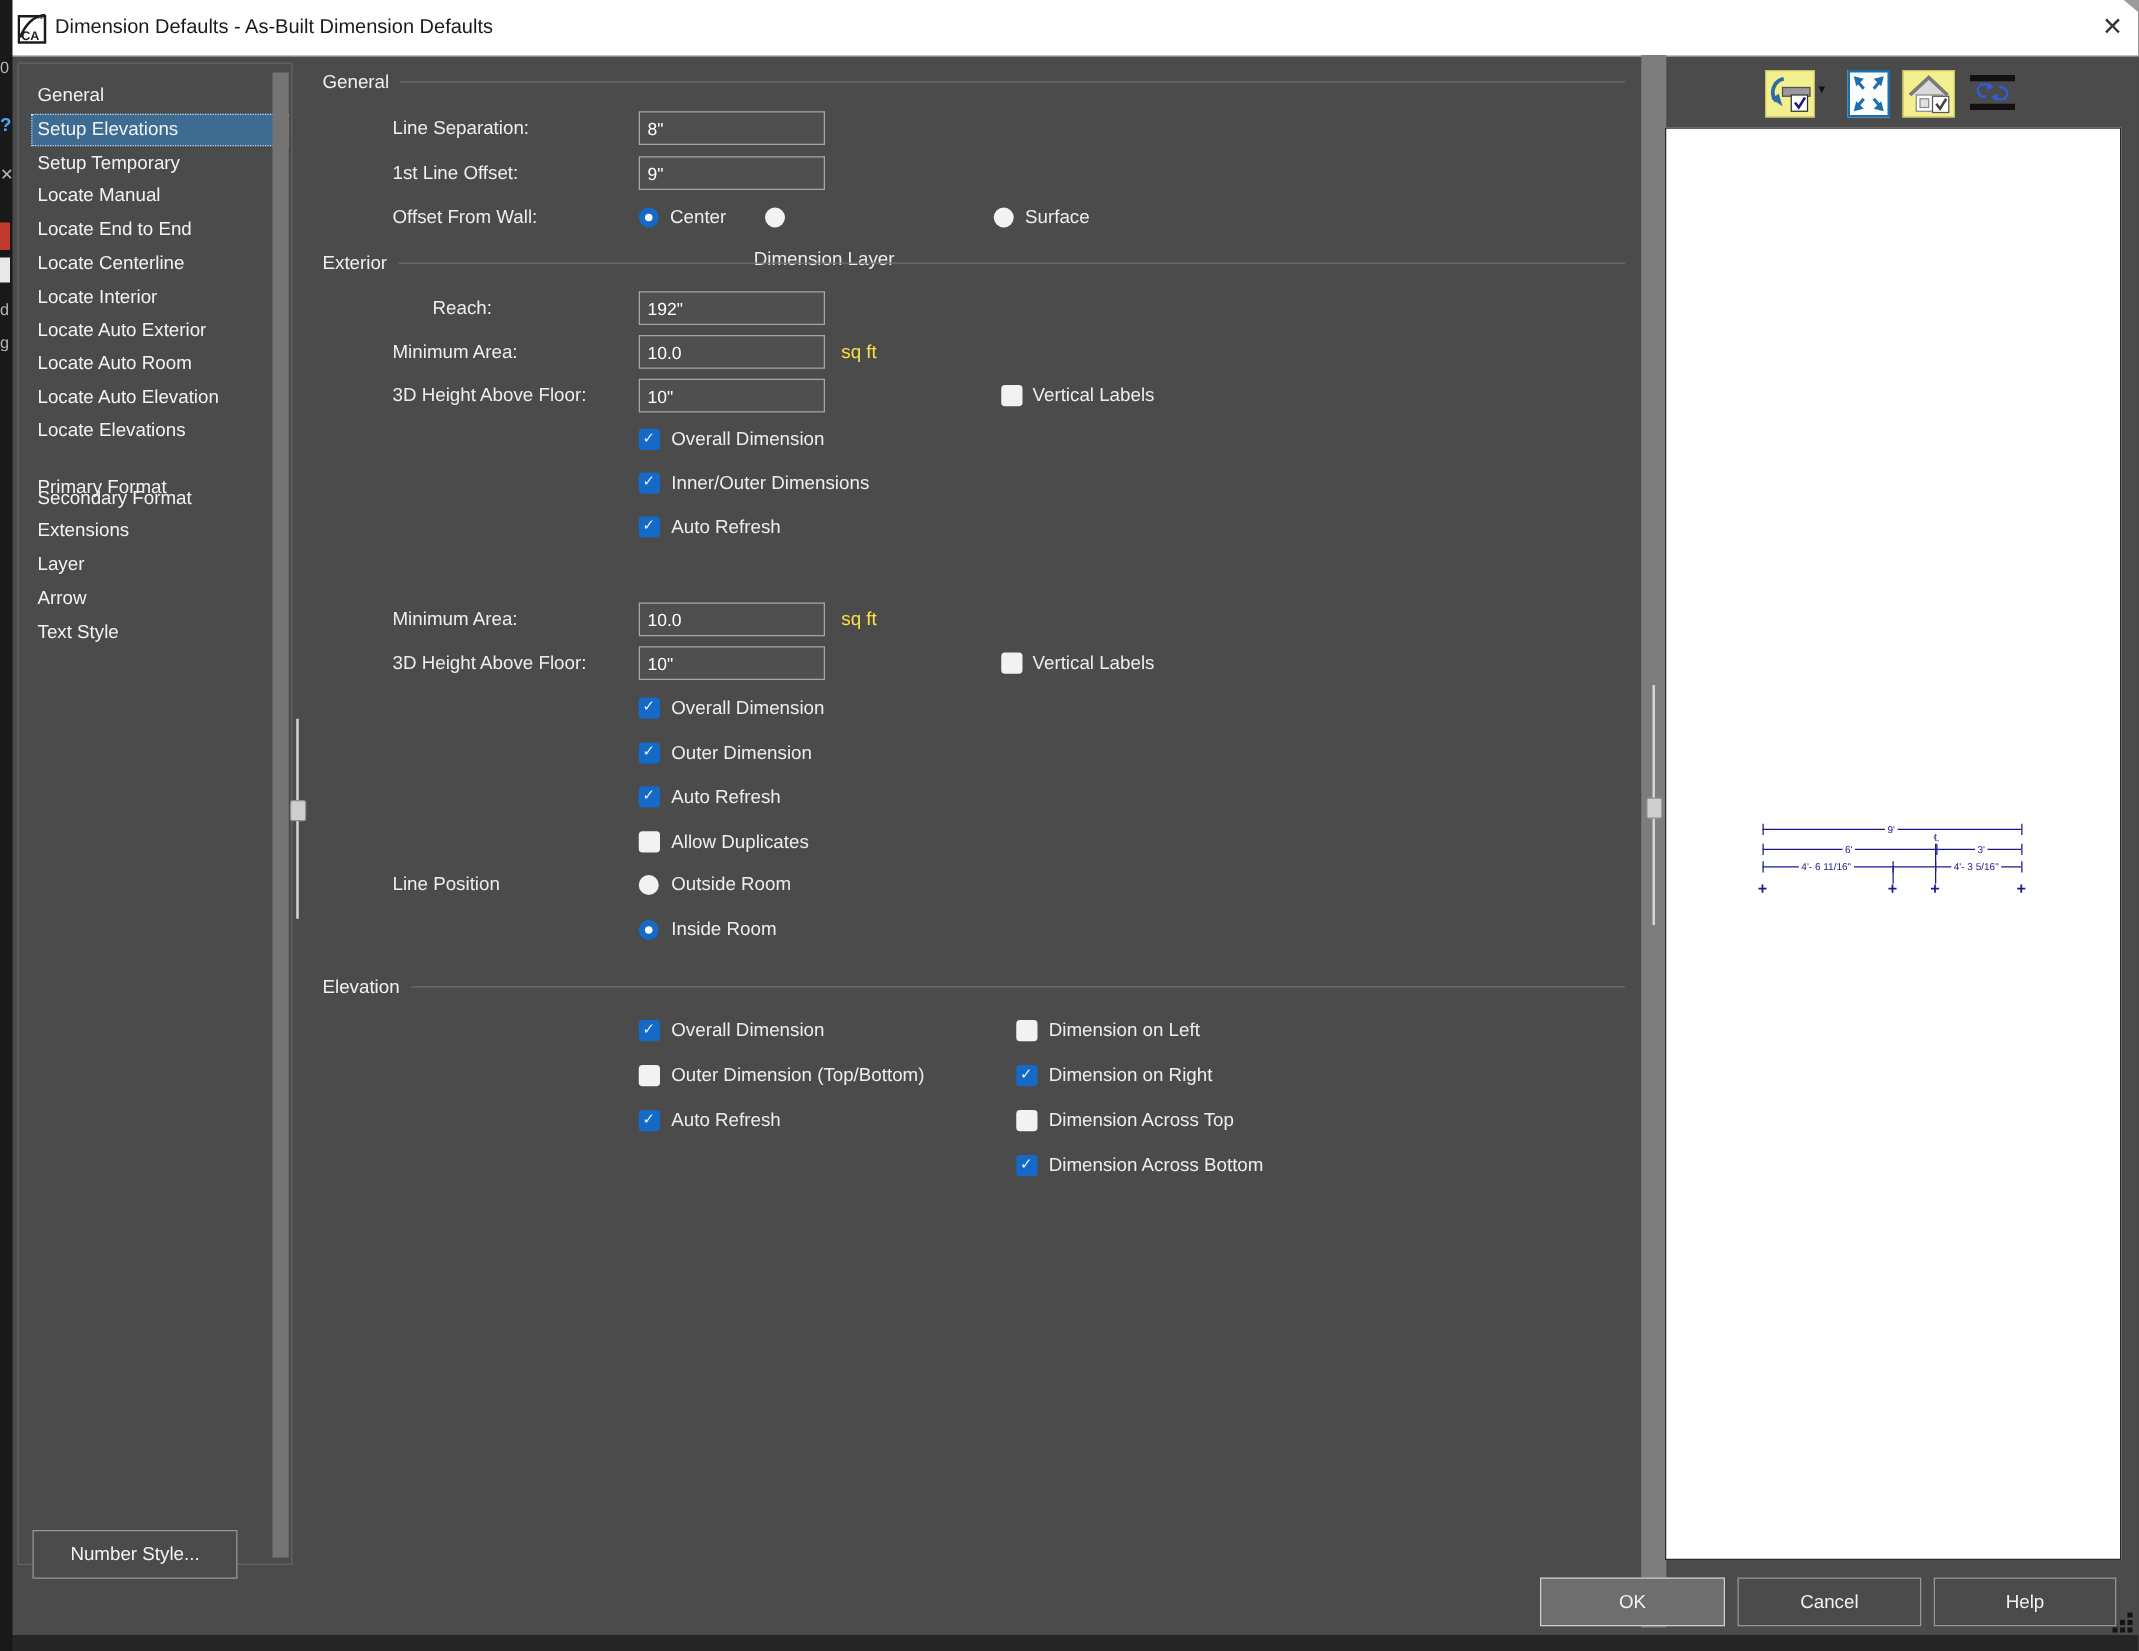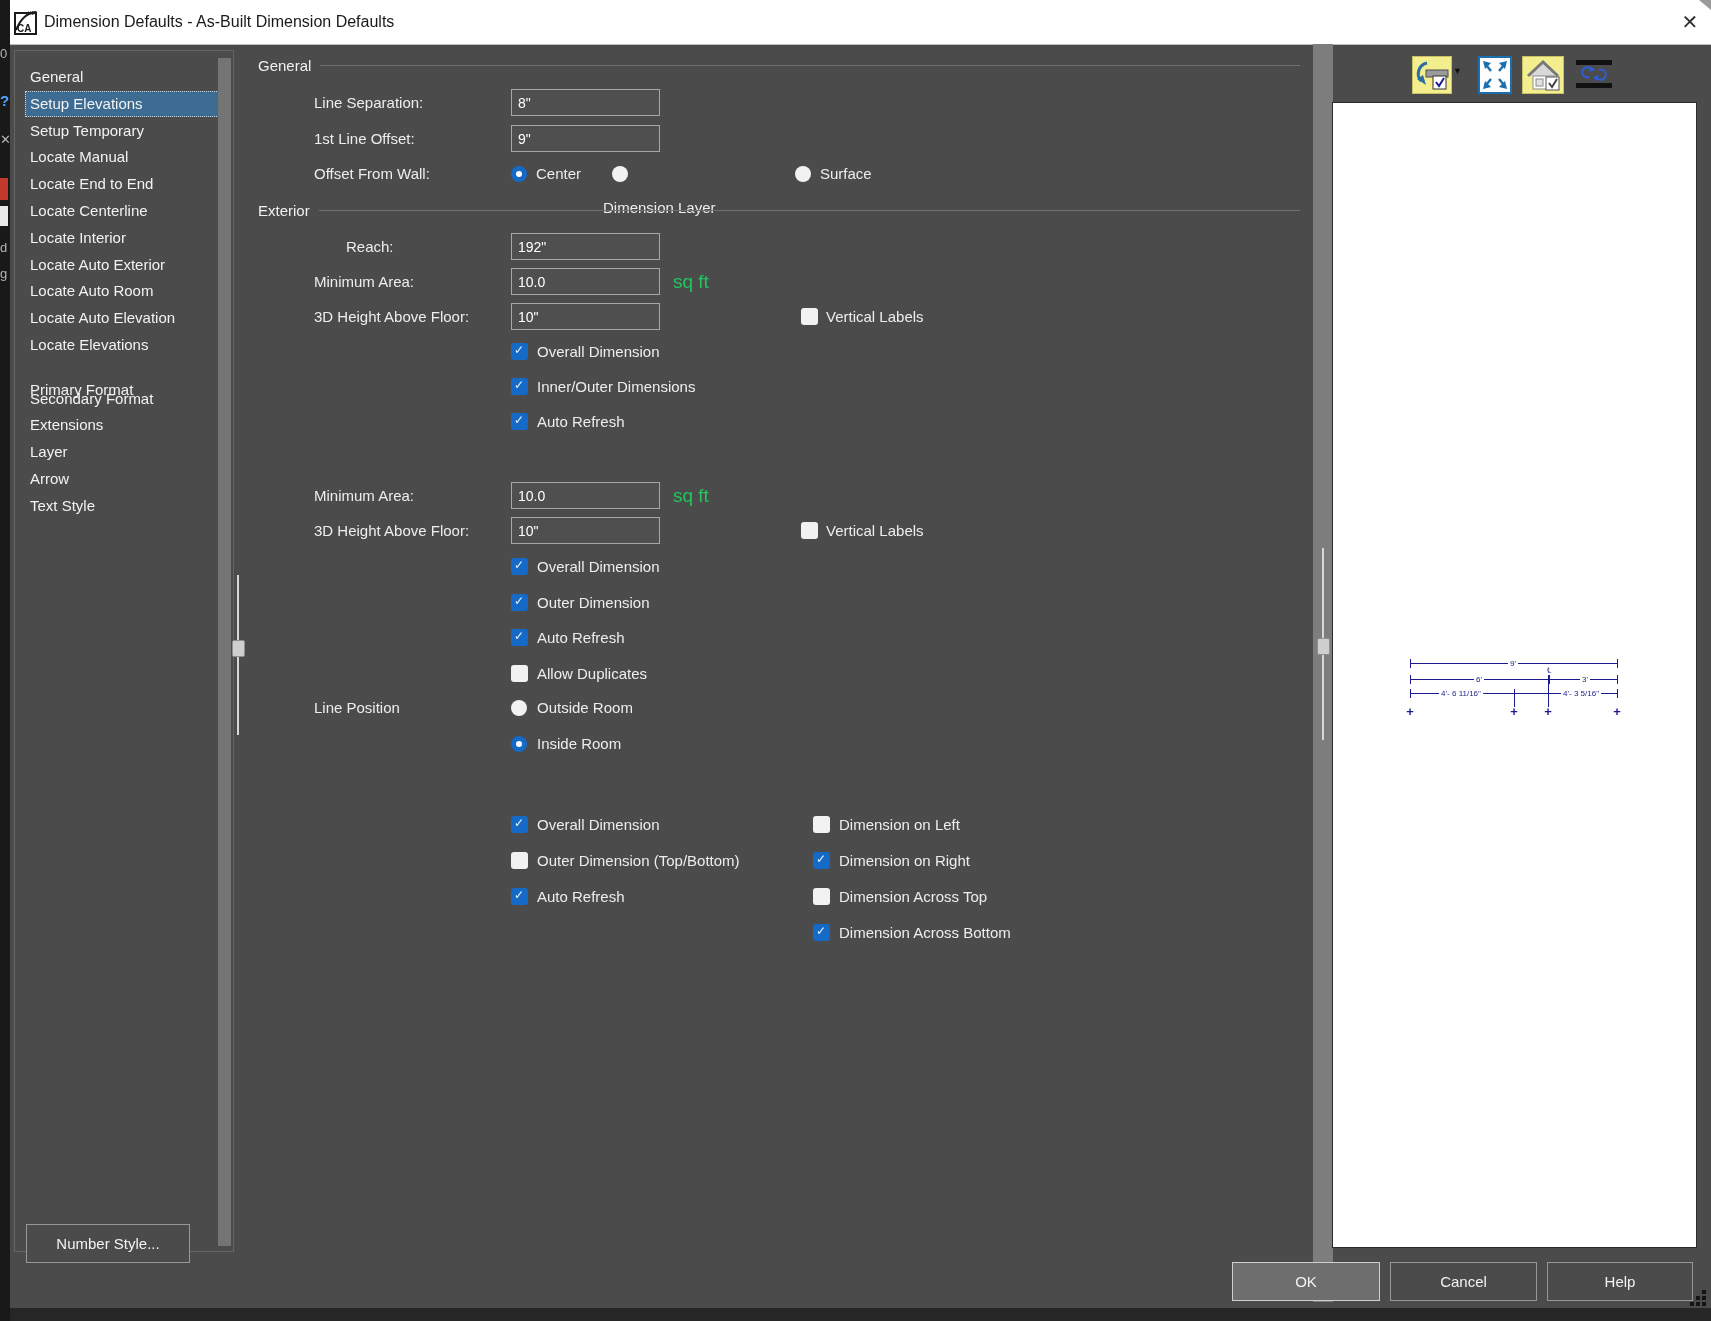--- a/index.html
+++ b/index.html
@@ -30,21 +30,21 @@
   .lbl{font-size:15px;color:#ededed;white-space:nowrap;}
   .inp{position:absolute;width:149px;height:27px;box-sizing:border-box;background:#4f4f4f;
        border:1px solid #a6a6a6;color:#fff;font-size:14px;font-family:"Liberation Sans",sans-serif;
        padding:0 6px;outline:none;}
   .cb{position:absolute;width:17px;height:17px;border-radius:3px;background:#f2f2f2;}
   .cb.on{background:#1569c7;}
   .cb.on::after{content:"\2713";position:absolute;left:3px;top:0px;font-size:12px;color:#e8f2ff;}
   .rad{position:absolute;width:16px;height:16px;border-radius:50%;background:#f2f2f2;}
   .rad.on{background:#1569c7;}
   .rad.on::after{content:"";position:absolute;left:5px;top:5px;width:6px;height:6px;border-radius:50%;background:#fff;}
-  .unit{font-size:19px;color:#22c55e;}
+  .unit{font-size:15px;color:#fde047;}
   
   .btn{position:absolute;height:39px;line-height:37px;text-align:center;font-size:15px;color:#f2f2f2;
        background:#4b4b4b;border:1px solid #979797;box-sizing:border-box;cursor:pointer;}
   .btn.default{background:#6e6e6e;border-color:#cfcfcf;}
   
   #canvas{left:1332px;top:102px;width:365px;height:1146px;background:#ffffff;border:1px solid #2b2b2b;box-sizing:border-box;}
   .toolbtn{position:absolute;top:56px;height:38px;box-sizing:border-box;cursor:pointer;}
   .ybox{background:#f3ef8f;border:1px solid #c9c264;}
   .dline{position:absolute;height:1px;background:#1b1b8f;}
   .vtick{position:absolute;width:1px;background:#1b1b8f;}
@@ -156,20 +156,24 @@
   <div class="cb on" style="left:511px;top:629px;"></div>
   <div class="abs lbl" style="left:537px;top:629px;">Auto Refresh</div>
   <div class="cb" style="left:511px;top:665px;"></div>
   <div class="abs lbl" style="left:537px;top:665px;">Allow Duplicates</div>
   <div class="abs lbl" style="left:314px;top:699px;">Line Position</div>
   <div class="rad" style="left:511px;top:700px;"></div>
   <div class="abs lbl" style="left:537px;top:699px;">Outside Room</div>
   <div class="rad on" style="left:511px;top:736px;"></div>
   <div class="abs lbl" style="left:537px;top:735px;">Inside Room</div>
 
+  <div class="abs sec-head" style="left:258px;top:781px;width:1042px;">
+    <span>Elevation</span>
+      <span class="line"></span>
+  </div>
   <div class="cb on" style="left:511px;top:816px;"></div>
   <div class="abs lbl" style="left:537px;top:816px;">Overall Dimension</div>
   <div class="cb" style="left:813px;top:816px;"></div>
   <div class="abs lbl" style="left:839px;top:816px;">Dimension on Left</div>
   <div class="cb" style="left:511px;top:852px;"></div>
   <div class="abs lbl" style="left:537px;top:852px;">Outer Dimension (Top/Bottom)</div>
   <div class="cb on" style="left:813px;top:852px;"></div>
   <div class="abs lbl" style="left:839px;top:852px;">Dimension on Right</div>
   <div class="cb on" style="left:511px;top:888px;"></div>
   <div class="abs lbl" style="left:537px;top:888px;">Auto Refresh</div>

